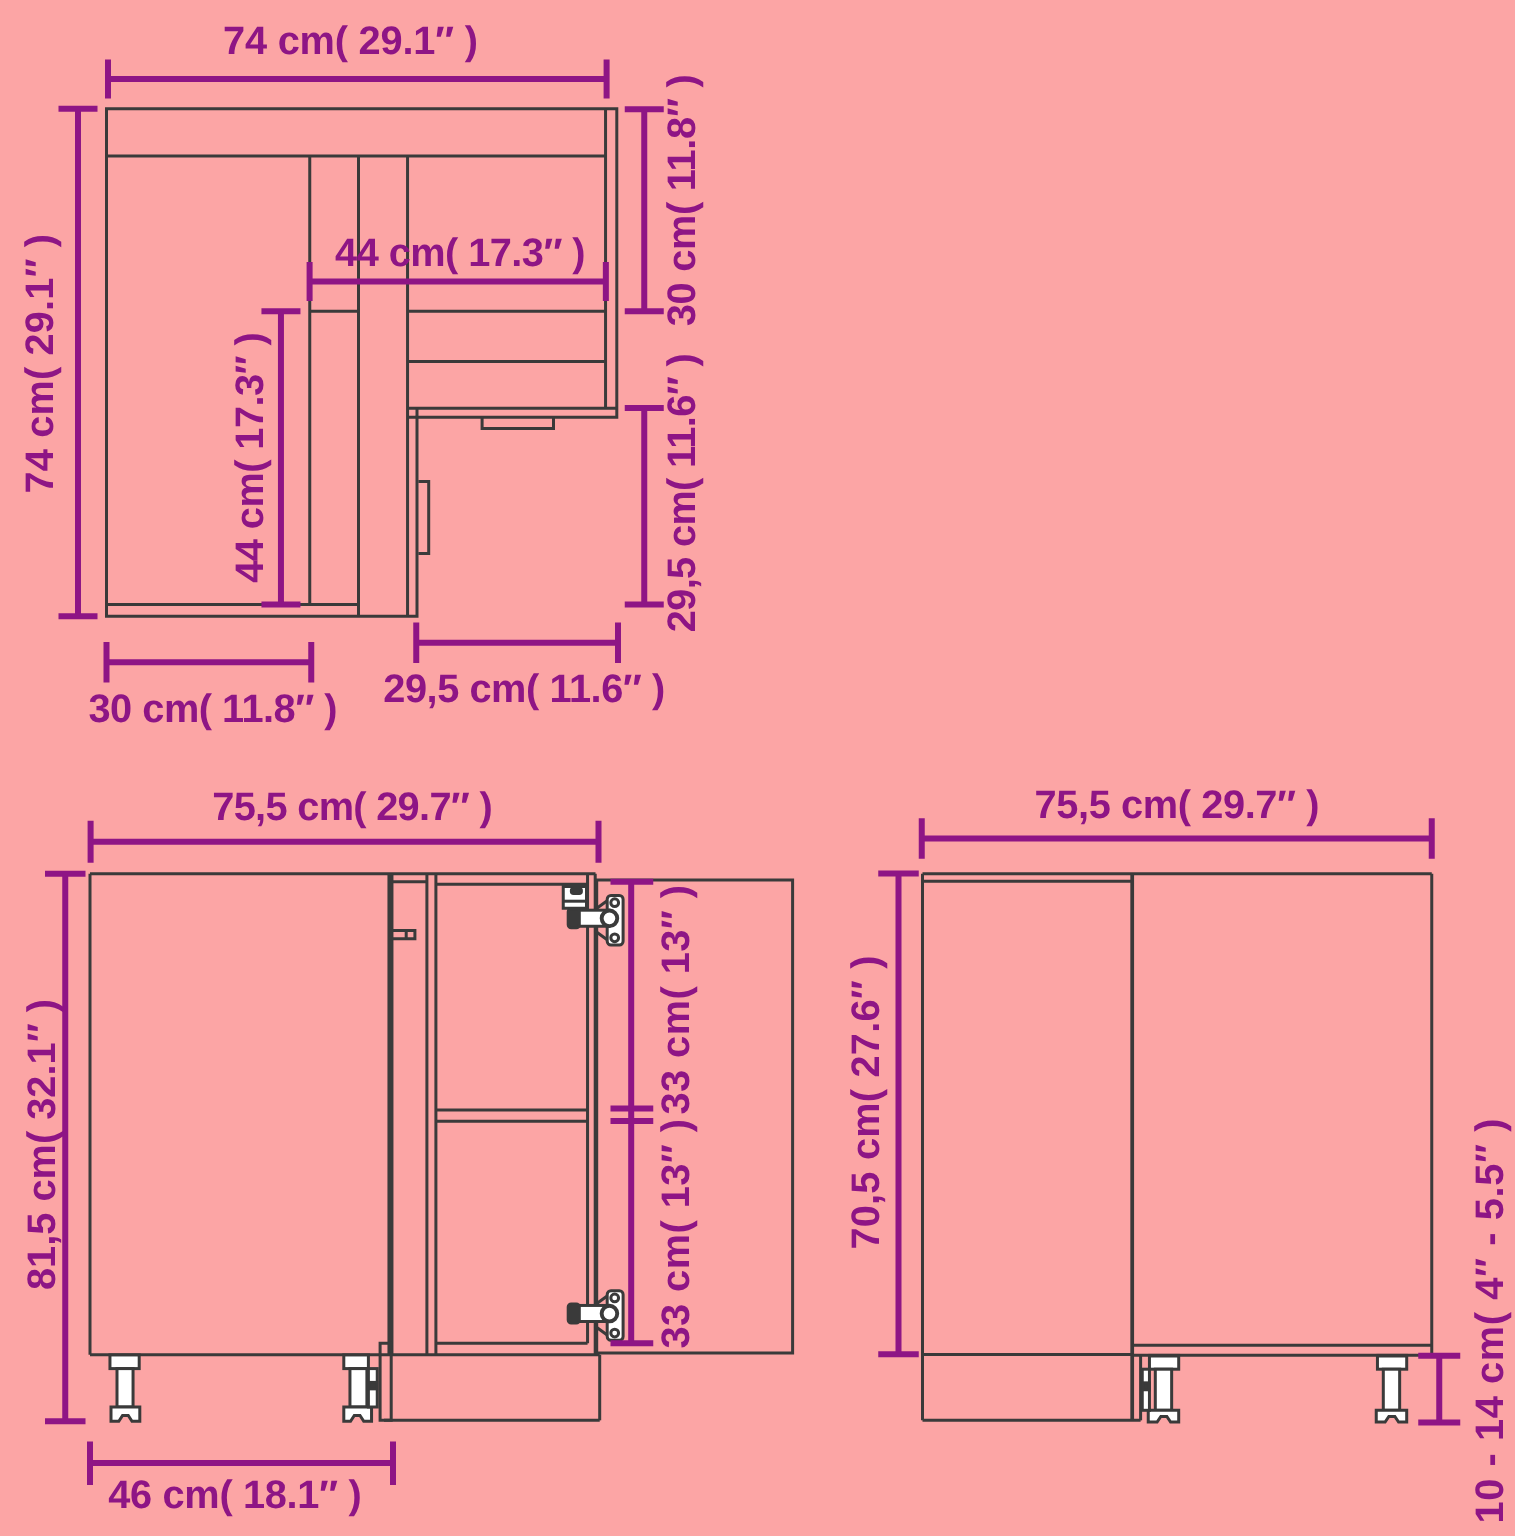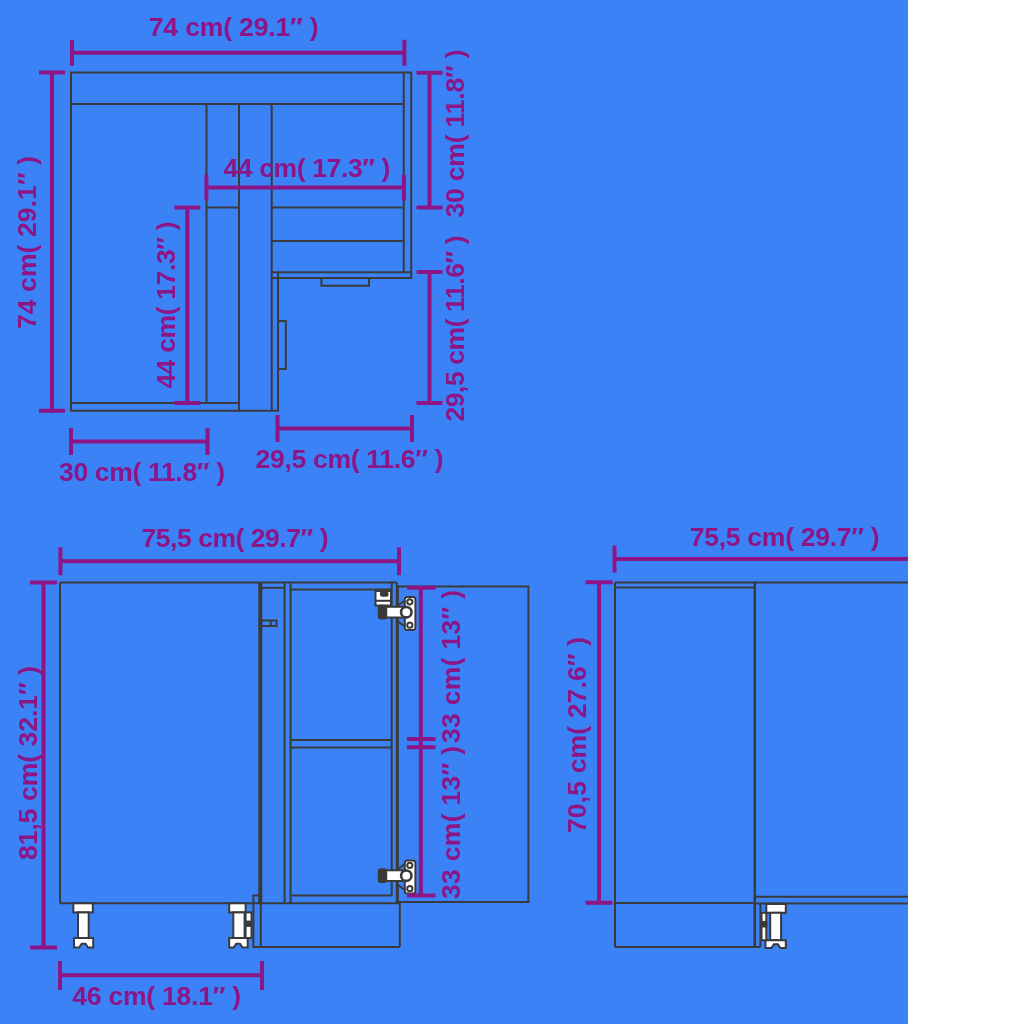--- a/index.html
+++ b/index.html
@@ -1,16 +1,16 @@
 <!DOCTYPE html>
 <html><head>
 <meta charset="utf-8">
 <style>
   html,body{margin:0;padding:0;background:#ffffff;}
-  .wrap{width:908px;height:1024px;position:relative;overflow:hidden;background:#3b82f6;}
+  .wrap{width:1010px;height:1024px;position:relative;overflow:hidden;background:#fca5a5;}
   text{font-family:"Liberation Sans", sans-serif;font-weight:bold;fill:#8E1585;}
 </style>
 </head>
 <body>
 <div class="wrap">
 <svg width="1024" height="1024" viewBox="0 0 1024 1024">
 <g fill="none" stroke="#3a3a3a" stroke-width="2">
 
 <path d="M71,72.5 H411.2 V278.1 H278 V410.8 H71 Z"></path>
 

